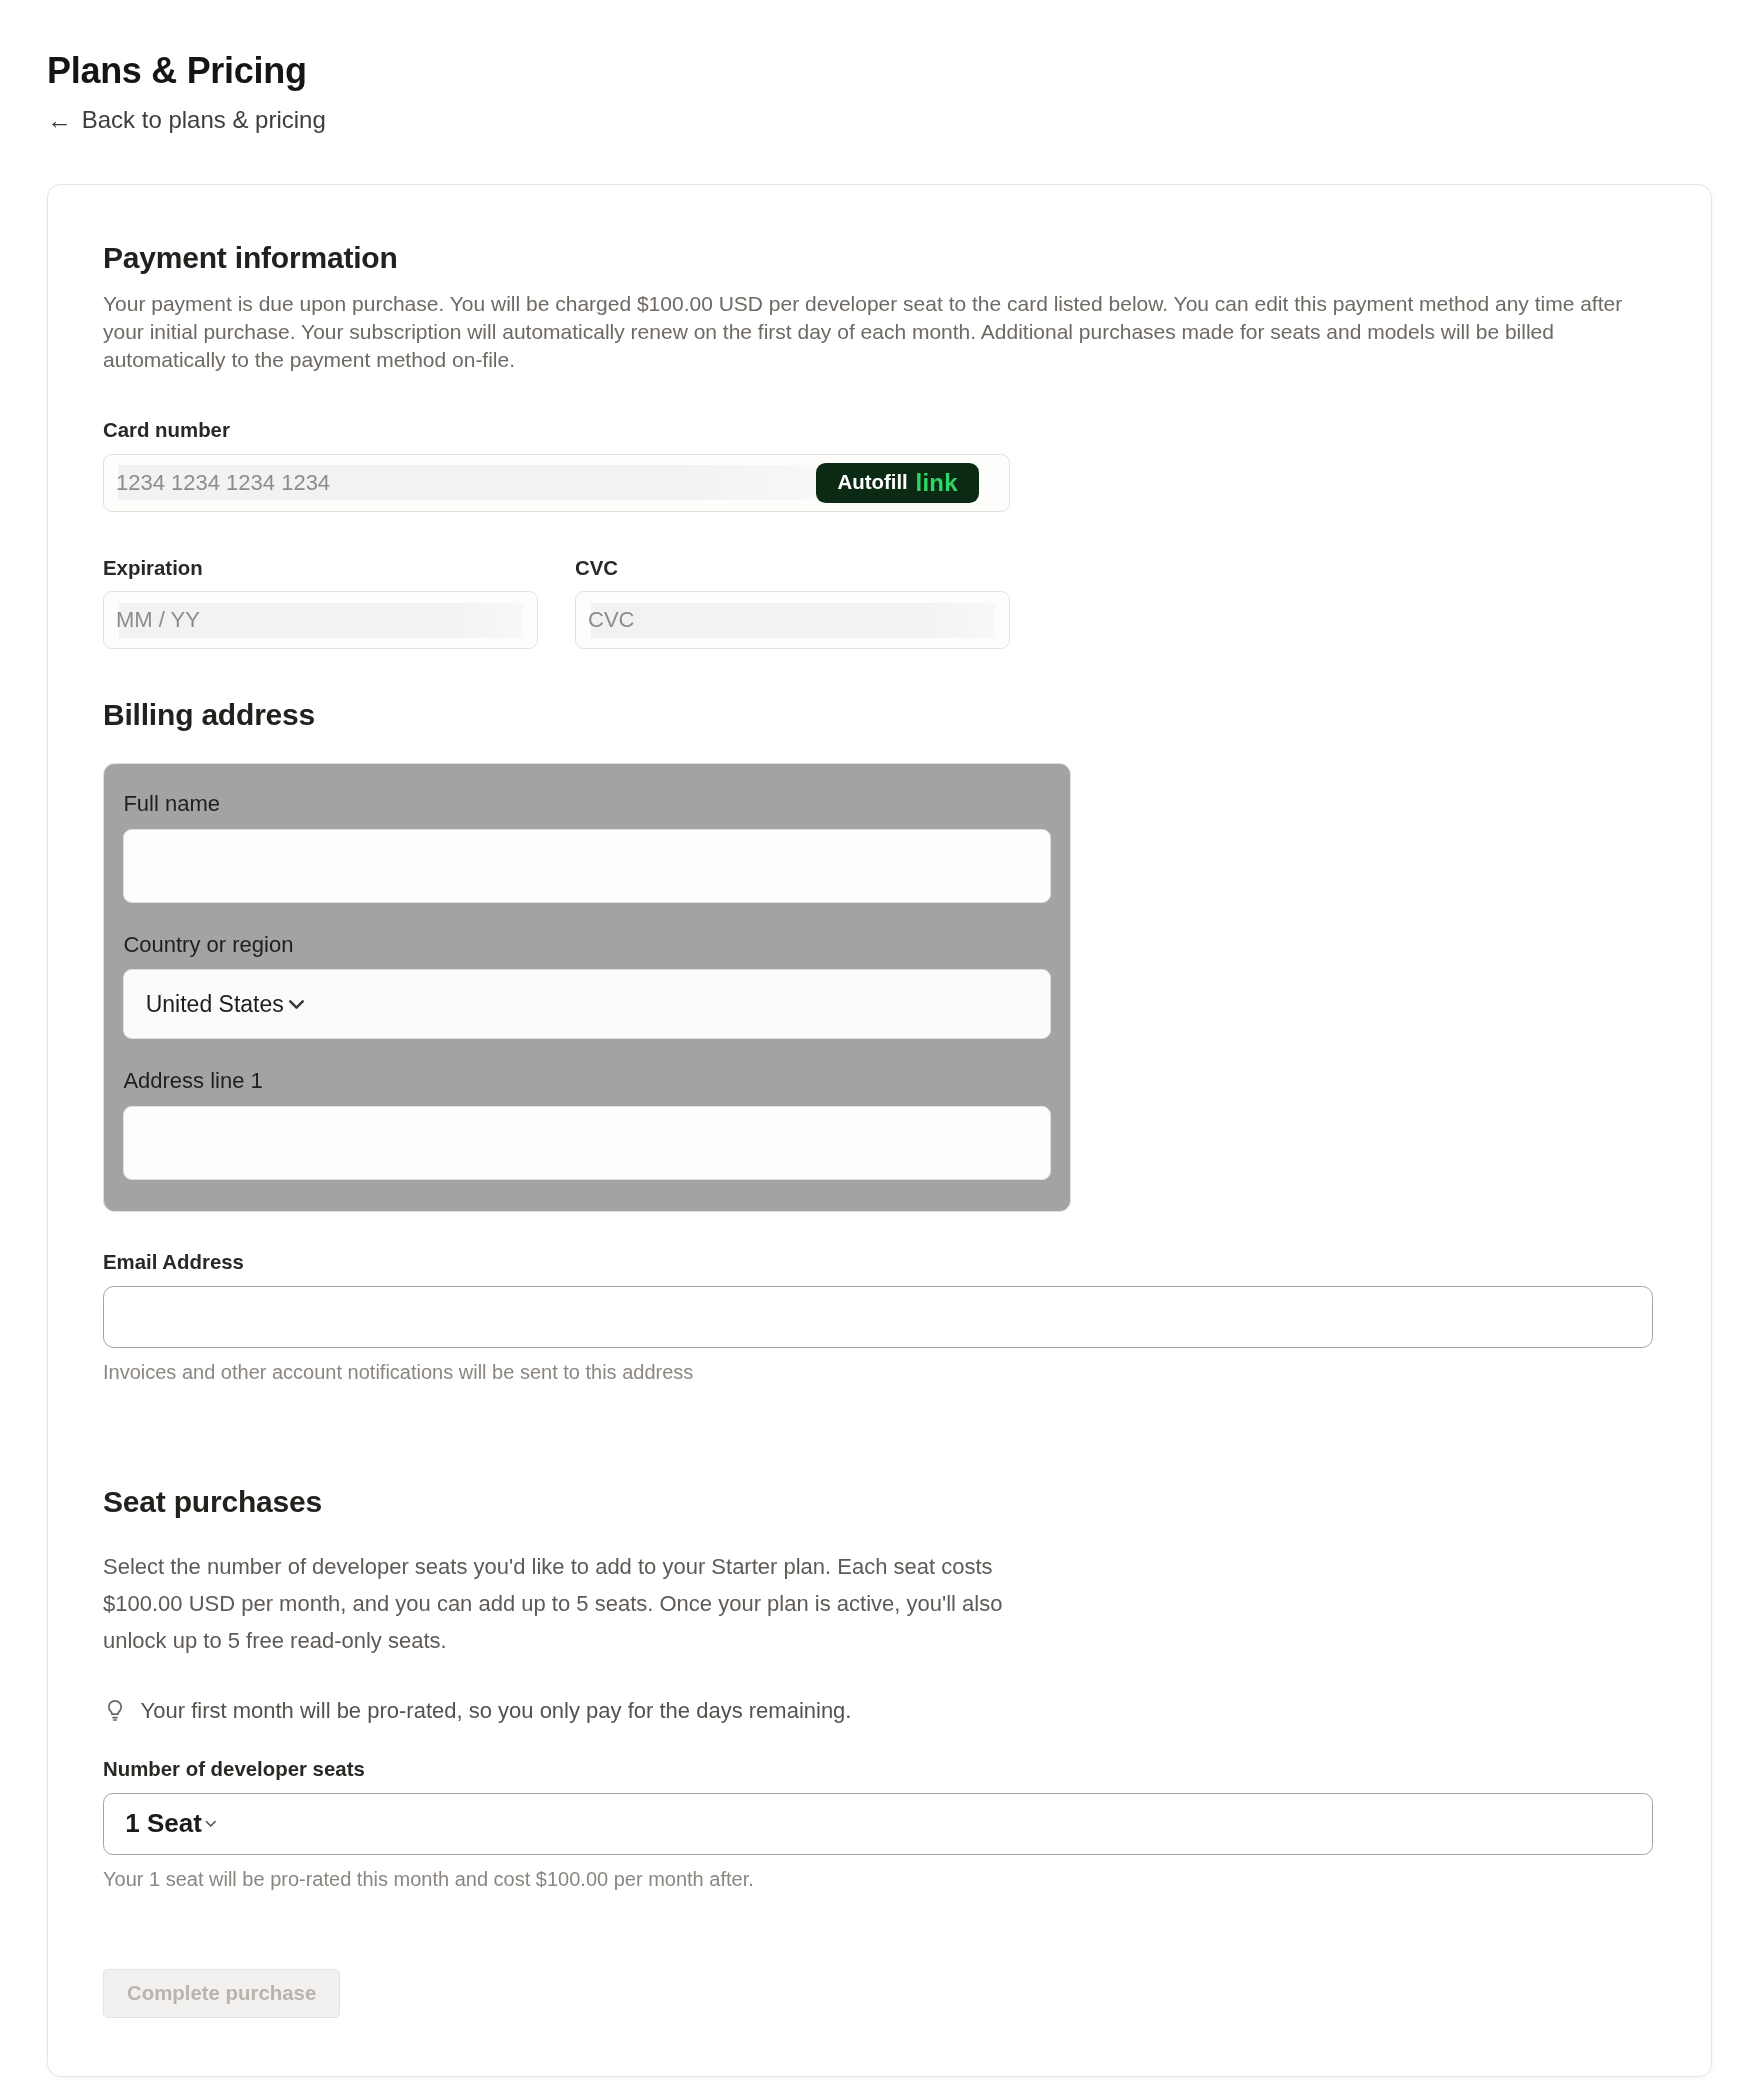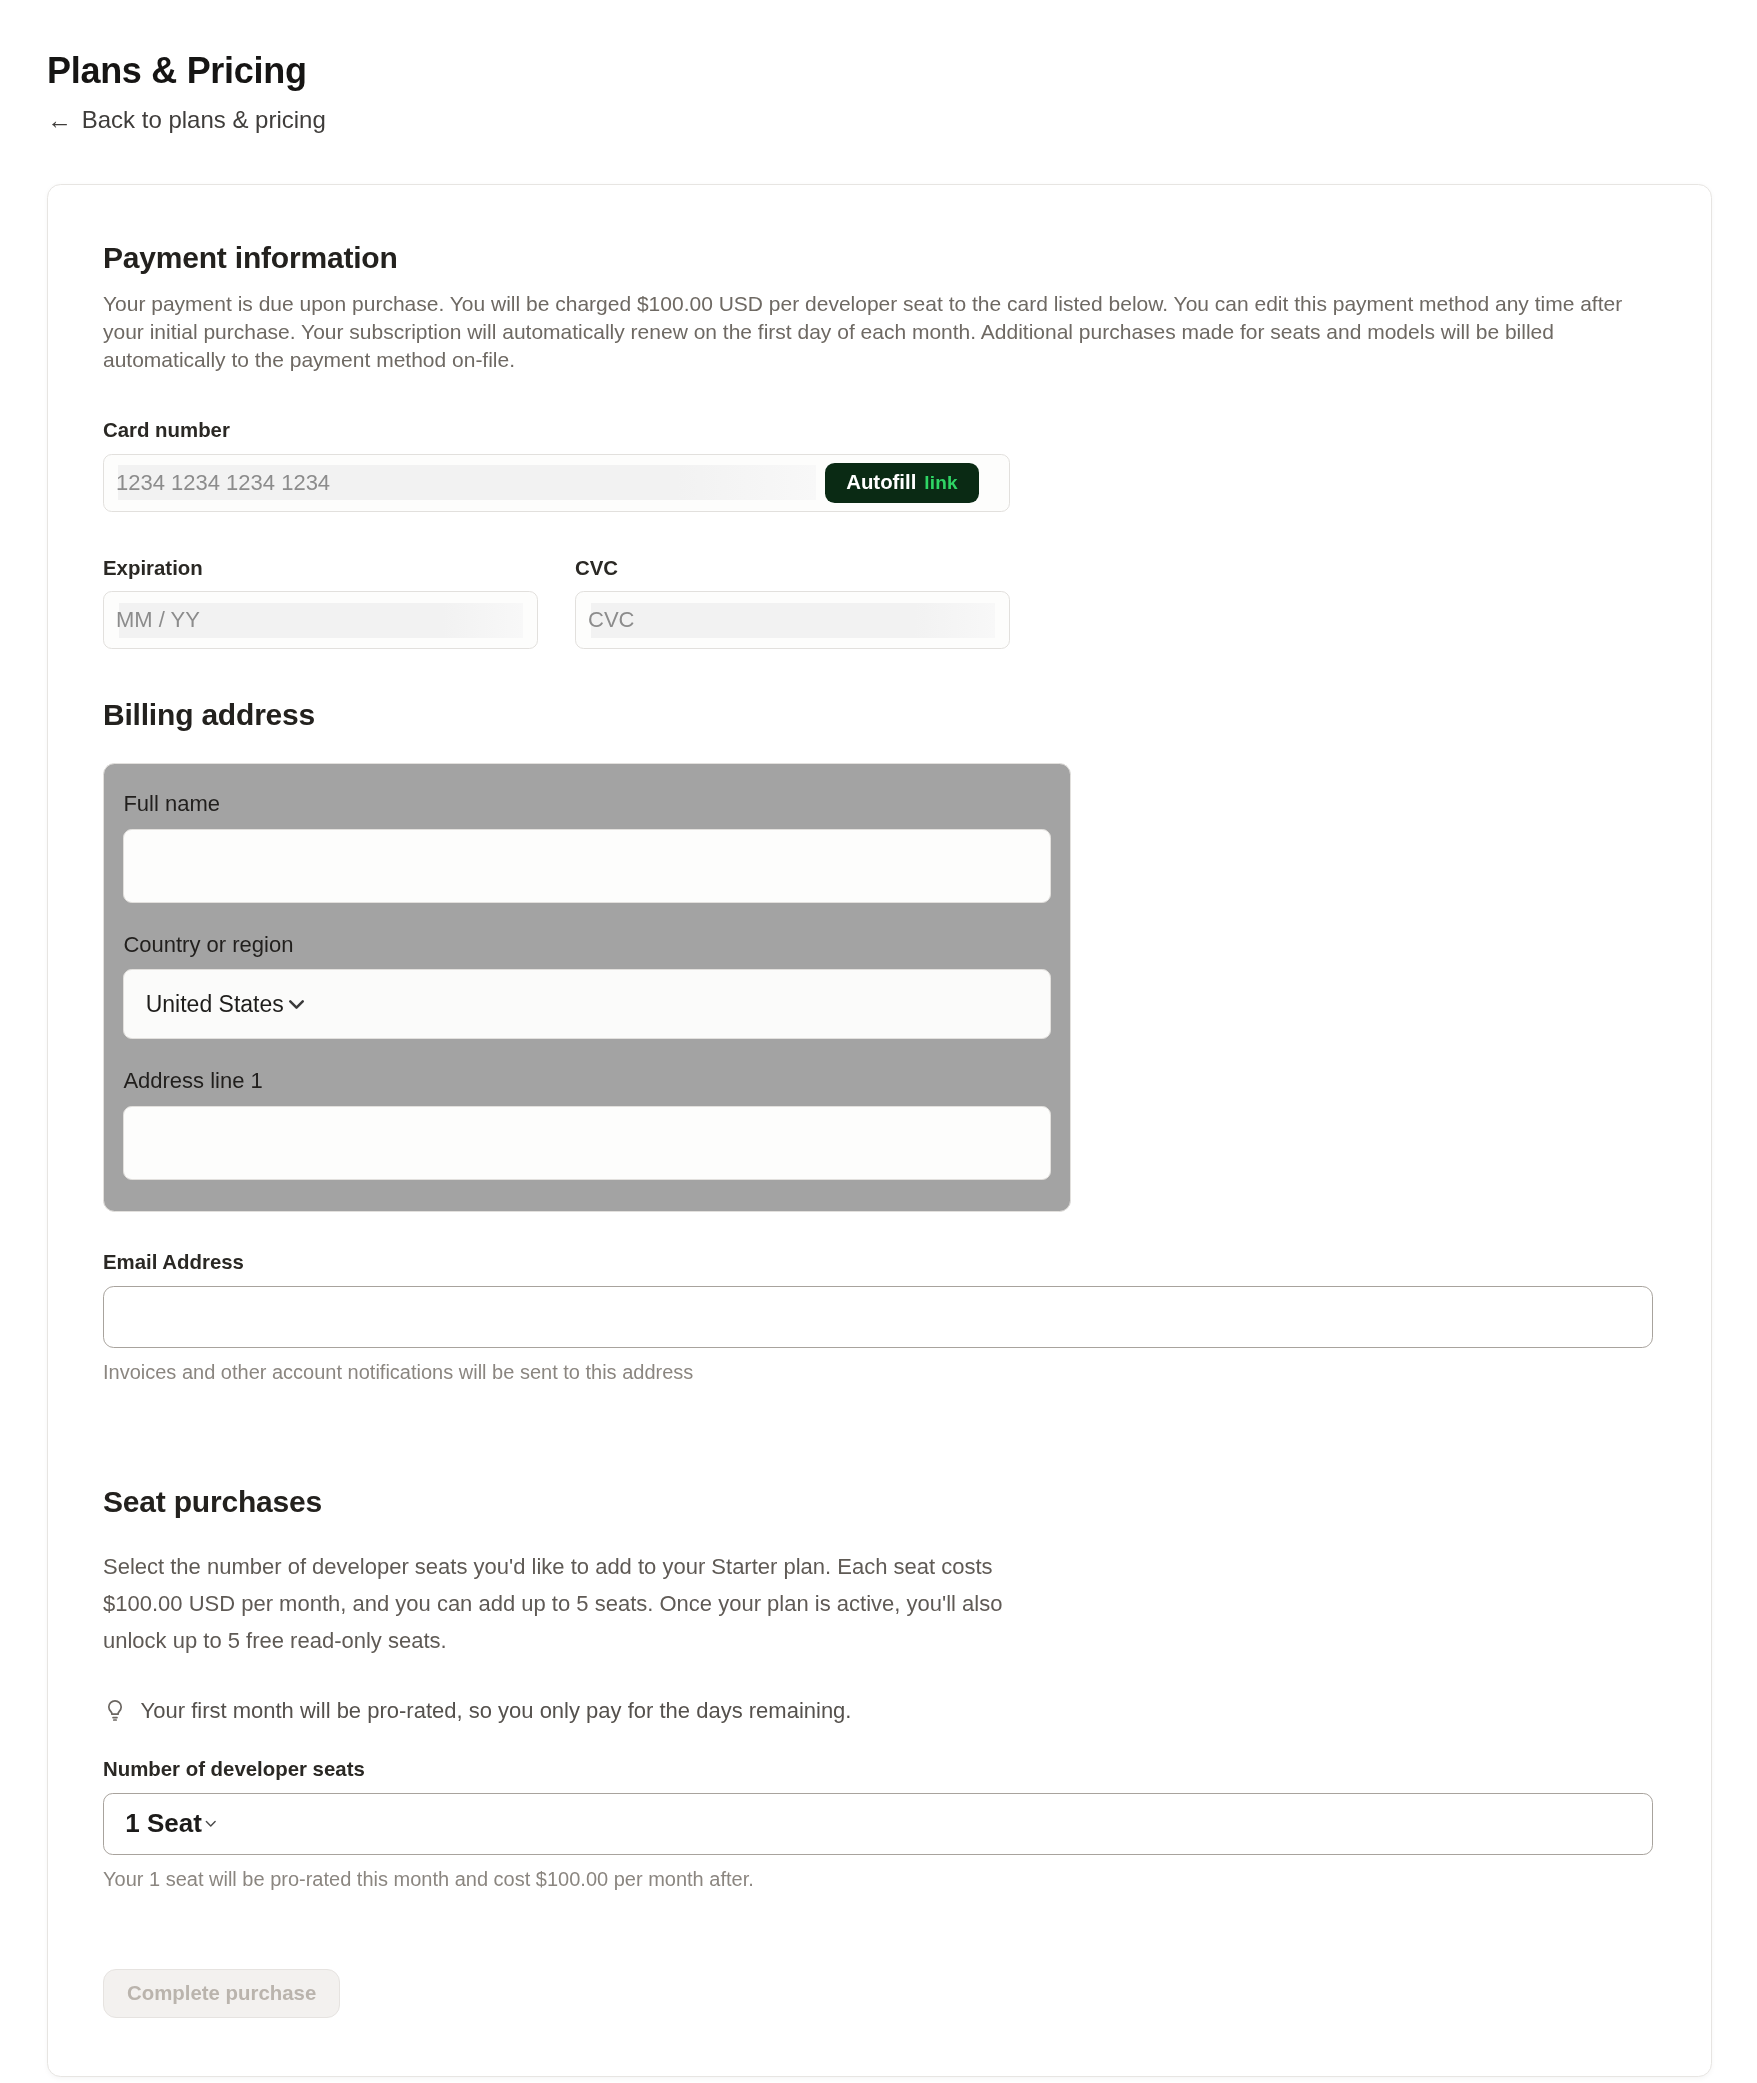--- a/index.html
+++ b/index.html
@@ -55,21 +55,21 @@
 
   .cardnum-wrap { position: relative; width: 907px; }
   .cardnum-wrap .sinput { background-size: 698px 35px; background-position: 13.6px 50%; }
   .autofill-btn {
     position: absolute; right: 31px; top: 50%; transform: translateY(-50%);
     height: 40px; padding: 0 21.3px; border: none; border-radius: 9.7px;
     background: #0a2a14; color: #ffffff; cursor: pointer;
     font-family: "Liberation Sans", sans-serif; font-size: 20.4px; font-weight: 600;
     display: inline-flex; align-items: center; gap: 7.8px;
   }
-  .autofill-btn .link-brand { color: #2fd565; font-weight: 800; font-size: 19px; letter-spacing: 0.2px; }
+  .autofill-btn .link-brand { color: #2fd565; font-weight: 800; font-size: 24px; letter-spacing: 0.2px; }
 
   .row { display: flex; gap: 37px; width: 907px; }
   .row .col { flex: 1; }
 
   .billing-heading { margin-top: 49px; }
   .billing-box {
     margin-top: 31px; width: 968px;
     border: 1px solid #e2e0dd; border-radius: 11.6px; background: #a3a3a3;
     padding: 27px 19.4px 31px 19.4px;
   }
@@ -100,21 +100,21 @@
   .tip-text { font-size: 22px; color: #55514d; line-height: 29px; }
 
   .seats-label { display: block; margin-top: 33px; margin-bottom: 11.6px; font-size: 20.4px; font-weight: 700; color: #2a2824; }
   .seats-select {
     height: 62px; border: 1px solid #a8a39d; border-radius: 9.7px; background: #ffffff;
     font-size: 26px; font-weight: 700; color: #1c1b1a;
   }
 
   .complete-btn {
     margin-top: 78px; height: 49px; padding: 0 23px;
-    border: 1px solid #e6e3e0; border-radius: 13px; background: #f3f1ef;
+    border: 1px solid #e6e3e0; border-radius: 5px; background: #f3f1ef;
     font-family: "Liberation Sans", sans-serif; font-size: 20.4px; font-weight: 600; color: #bab4ad;
     cursor: not-allowed;
   }
 </style>
 </head>
 <body>
 
 <div class="page">
 
   <h1 class="page-title">Plans &amp; Pricing</h1>

